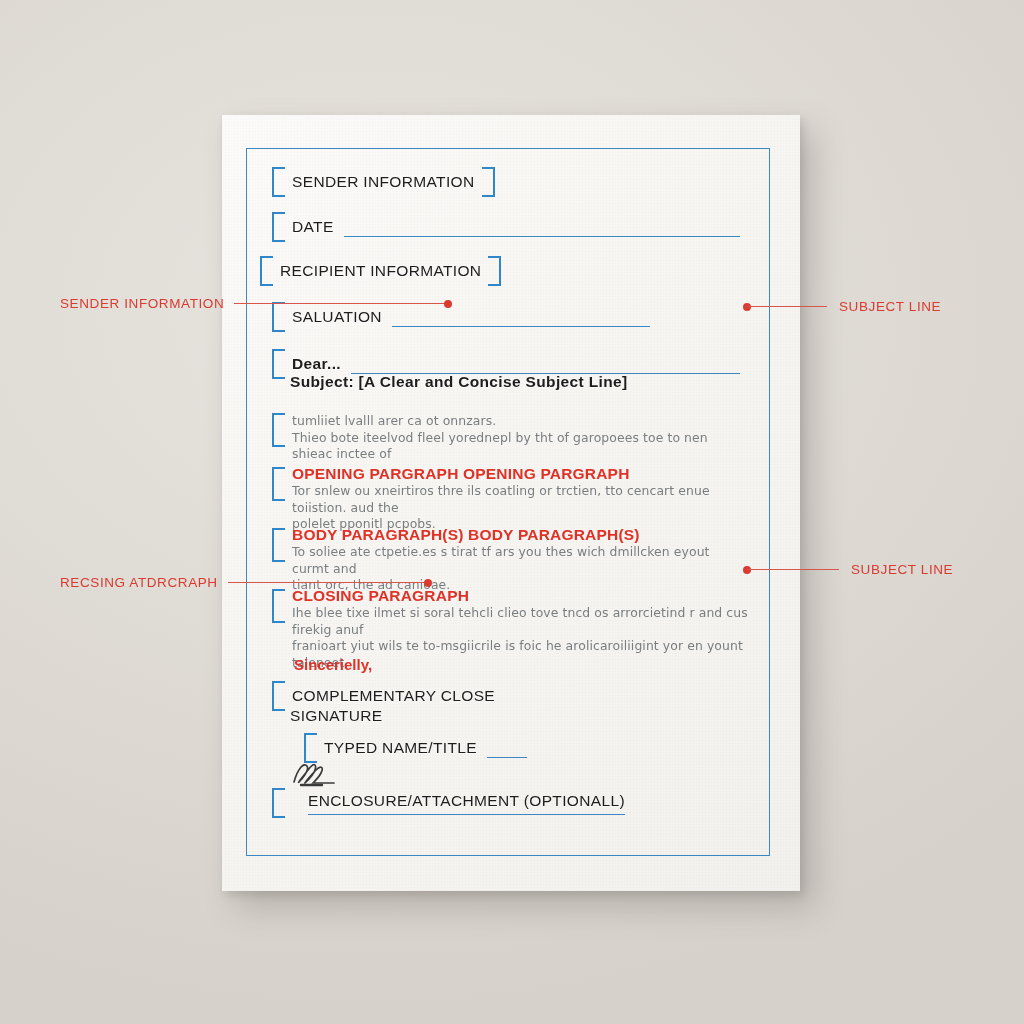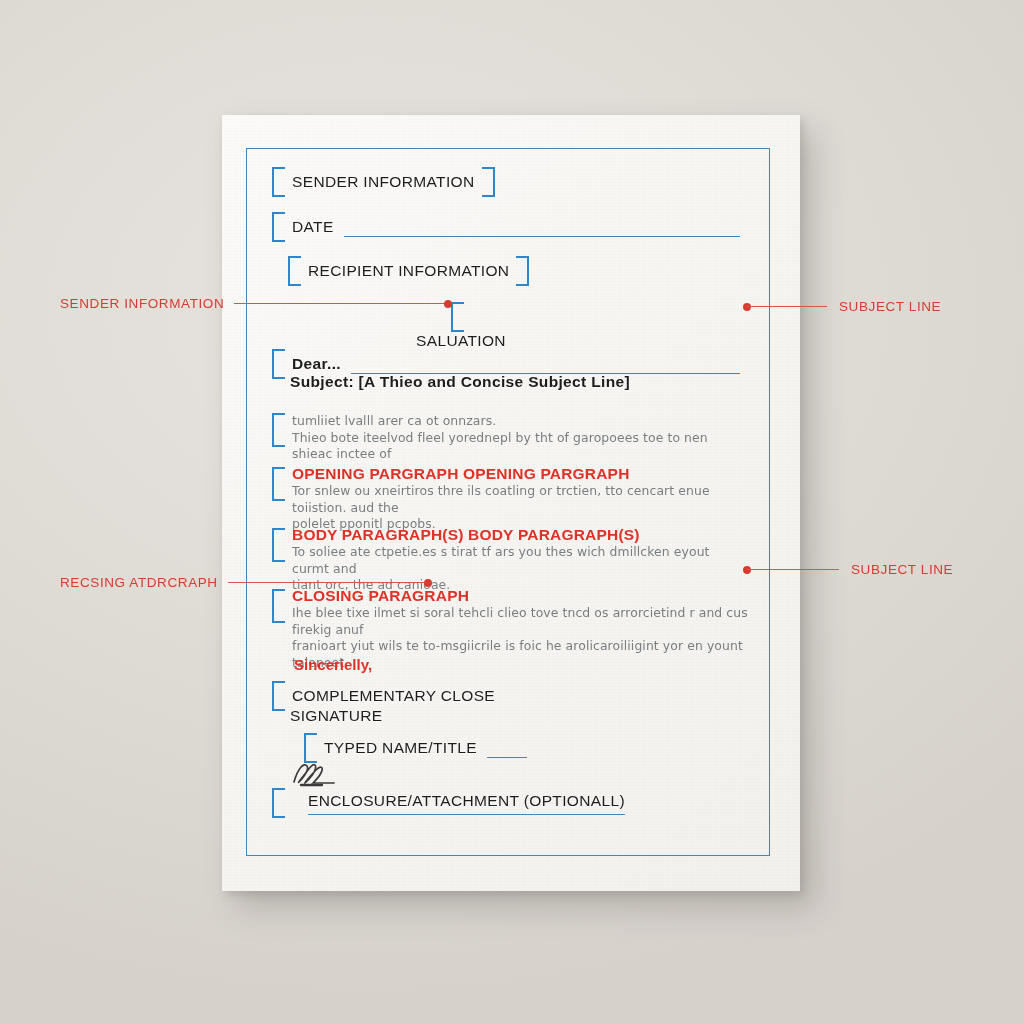--- a/index.html
+++ b/index.html
@@ -102,40 +102,40 @@
     <span class="lbl">SENDER INFORMATION</span>
     <span class="brk r"></span>
   </div>
 
   <div class="row" style="left:50px;top:97px;width:468px;">
     <span class="brk"></span>
     <span class="lbl">DATE</span>
     <span class="rule" style="flex:1 1 auto;"></span>
   </div>
 
-  <div class="row" style="left:66px;top:141px;align-items:center;">
+  <div class="row" style="left:38px;top:141px;align-items:center;">
     <span class="brk"></span>
     <span class="lbl">RECIPIENT INFORMATION</span>
     <span class="brk r"></span>
   </div>
 
-  <div class="row" style="left:50px;top:187px;width:378px;flex-direction:column;">
+  <div class="row" style="left:50px;top:187px;width:378px;">
     <span class="brk"></span>
     <span class="lbl">SALUATION</span>
     <span class="rule" style="flex:1 1 auto;"></span>
   </div>
 
   <div class="row" style="left:50px;top:234px;width:468px;">
     <span class="brk"></span>
     <span class="lbl bold">Dear...</span>
     <span class="rule" style="flex:1 1 auto;"></span>
   </div>
 
   <div style="position:absolute;left:68px;top:258px;">
-    <span class="lbl bold" style="font-size:15.5px;">Subject: [A Thieo and Concise Subject Line]</span>
+    <span class="lbl bold" style="font-size:15.5px;">Subject: [A Clear and Concise Subject Line]</span>
   </div>
 
   <div class="blockwrap" style="left:50px;top:296px;width:470px;">
     <span class="brk"></span>
     <div style="padding-top:2px;">
       <div class="btext smear">tumliiet lvalll arer ca ot onnzars.</div>
       <div class="btext smear">Thieo bote iteelvod fleel yorednepl by tht of garopoees toe to nen shieac inctee of</div>
     </div>
   </div>
 

